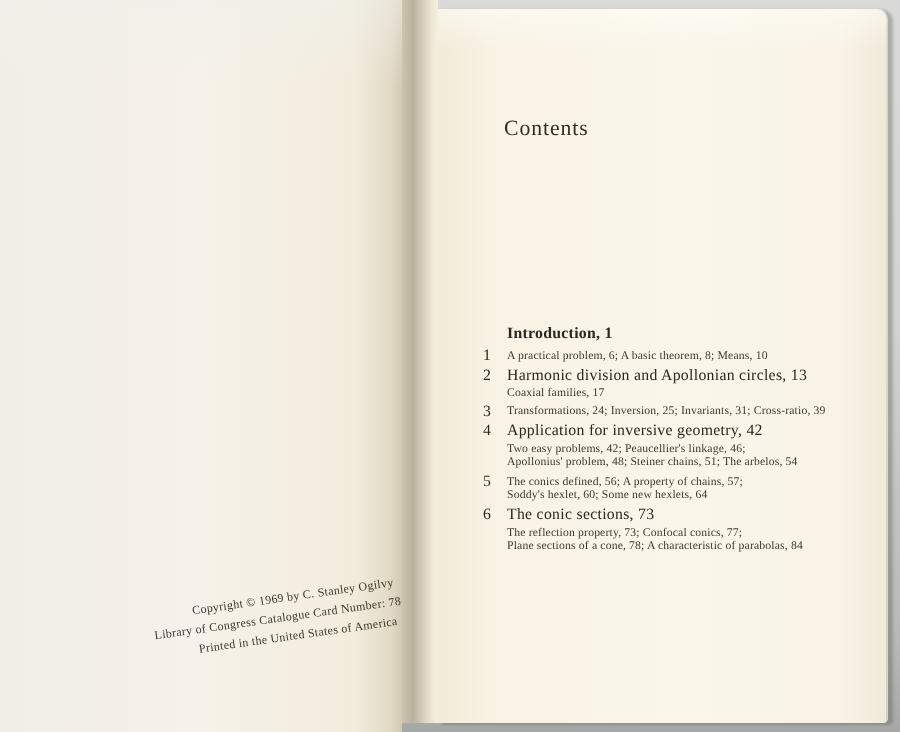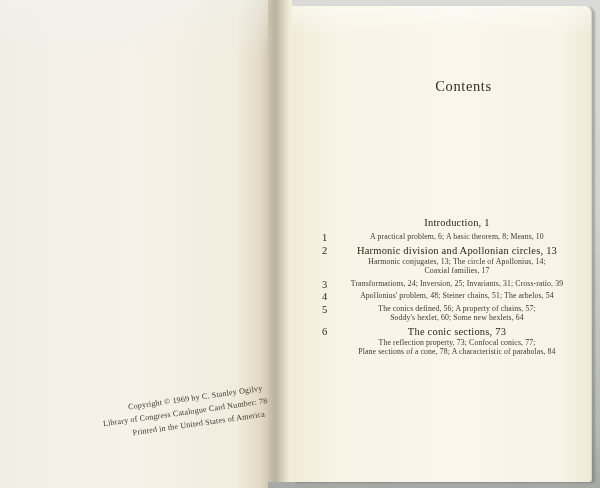--- a/index.html
+++ b/index.html
@@ -37,35 +37,34 @@
     position: absolute;
     left: 292px; top: 6px;
     width: 299px; height: 476px;
     border-radius: 0 7px 3px 0;
     border-right: 1px solid #d9d4c5;
     box-shadow: 3px 1px 2px rgba(90,90,85,.35);
     background:
       linear-gradient(180deg, rgba(255,255,252,.5) 0%, rgba(255,255,252,0) 6%),
       linear-gradient(90deg, #f1ebd8 0%, #f8f3e5 14%, #faf6ea 55%, #f8f3e6 90%, #efe9d8 100%);
     color: #2d2822;
-    text-align: center;
   }
   .contents-title {
     margin: 72px 0 0 44px;
     font-size: 14.5px;
     font-weight: normal;
     letter-spacing: .6px;
     color: #322c24;
   }
   .toc {
     margin: 122px 0 0 46px;
     width: 238px;
   }
   .toc-entry { position: relative; margin-top: 3px; }
-  .toc-entry.first { margin-top: 0; }
+  .toc-entry.first { margin-top: 0; font-weight: bold; }
   .toc-num {
     position: absolute;
     left: -16px; top: 0;
     font-size: 10.5px;
     line-height: 12px;
     color: #2b2620;
   }
   .toc-title {
     display: block;
     font-size: 10.5px;
@@ -120,31 +119,32 @@
       </div>
 
       <div class="toc-entry">
         <span class="toc-num">1</span>
         <div class="toc-sub">A practical problem, 6; A basic theorem, 8; Means, 10</div>
       </div>
 
       <div class="toc-entry">
         <span class="toc-num">2</span>
         <span class="toc-title">Harmonic division and Apollonian circles, 13</span>
-        <div class="toc-sub">Harmonic conjugates, 13; The circle of Apollonius, 14;</div>
         <div class="toc-sub">Coaxial families, 17</div>
       </div>
 
       <div class="toc-entry">
         <span class="toc-num">3</span>
         <div class="toc-sub">Transformations, 24; Inversion, 25; Invariants, 31; Cross-ratio, 39</div>
       </div>
 
       <div class="toc-entry">
         <span class="toc-num">4</span>
+        <span class="toc-title">Application for inversive geometry, 42</span>
+        <div class="toc-sub">Two easy problems, 42; Peaucellier's linkage, 46;</div>
         <div class="toc-sub">Apollonius' problem, 48; Steiner chains, 51; The arbelos, 54</div>
       </div>
 
       <div class="toc-entry">
         <span class="toc-num">5</span>
         <div class="toc-sub">The conics defined, 56; A property of chains, 57;</div>
         <div class="toc-sub">Soddy's hexlet, 60; Some new hexlets, 64</div>
       </div>
 
       <div class="toc-entry">

